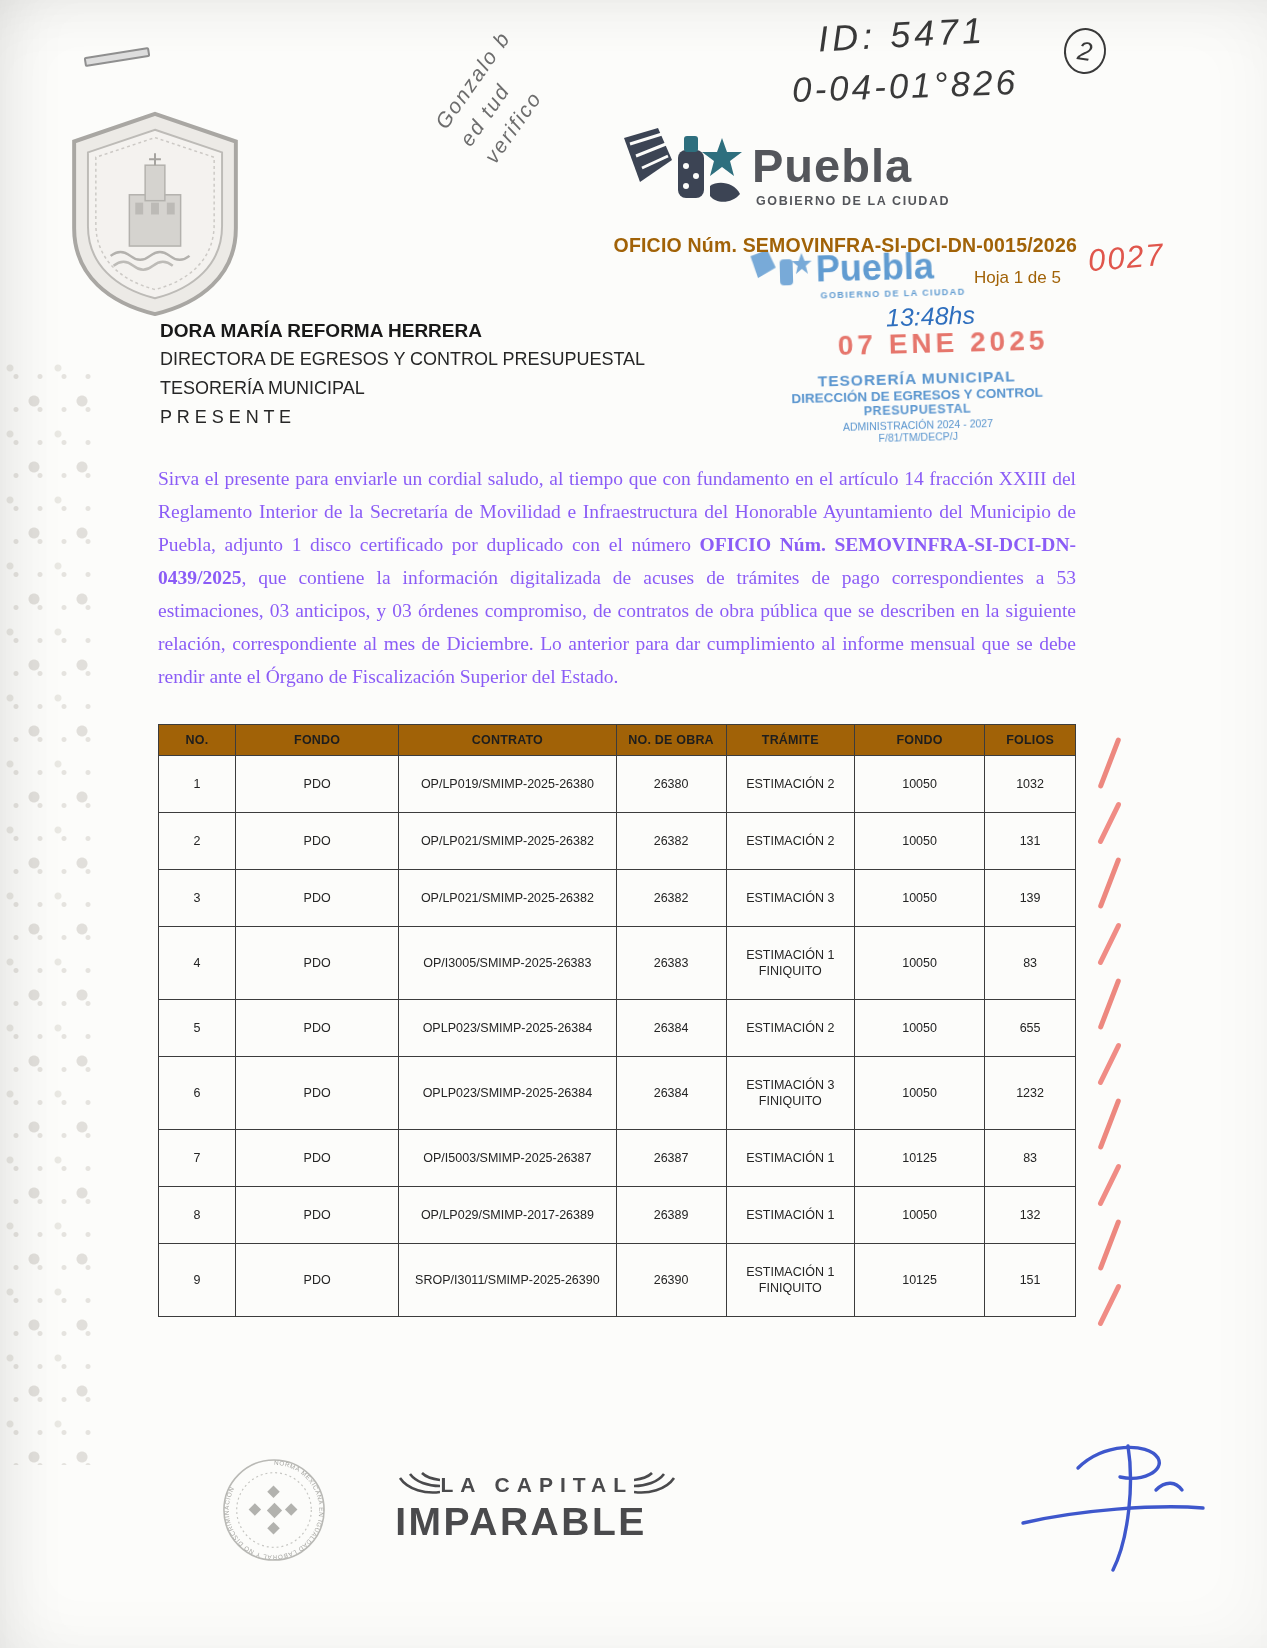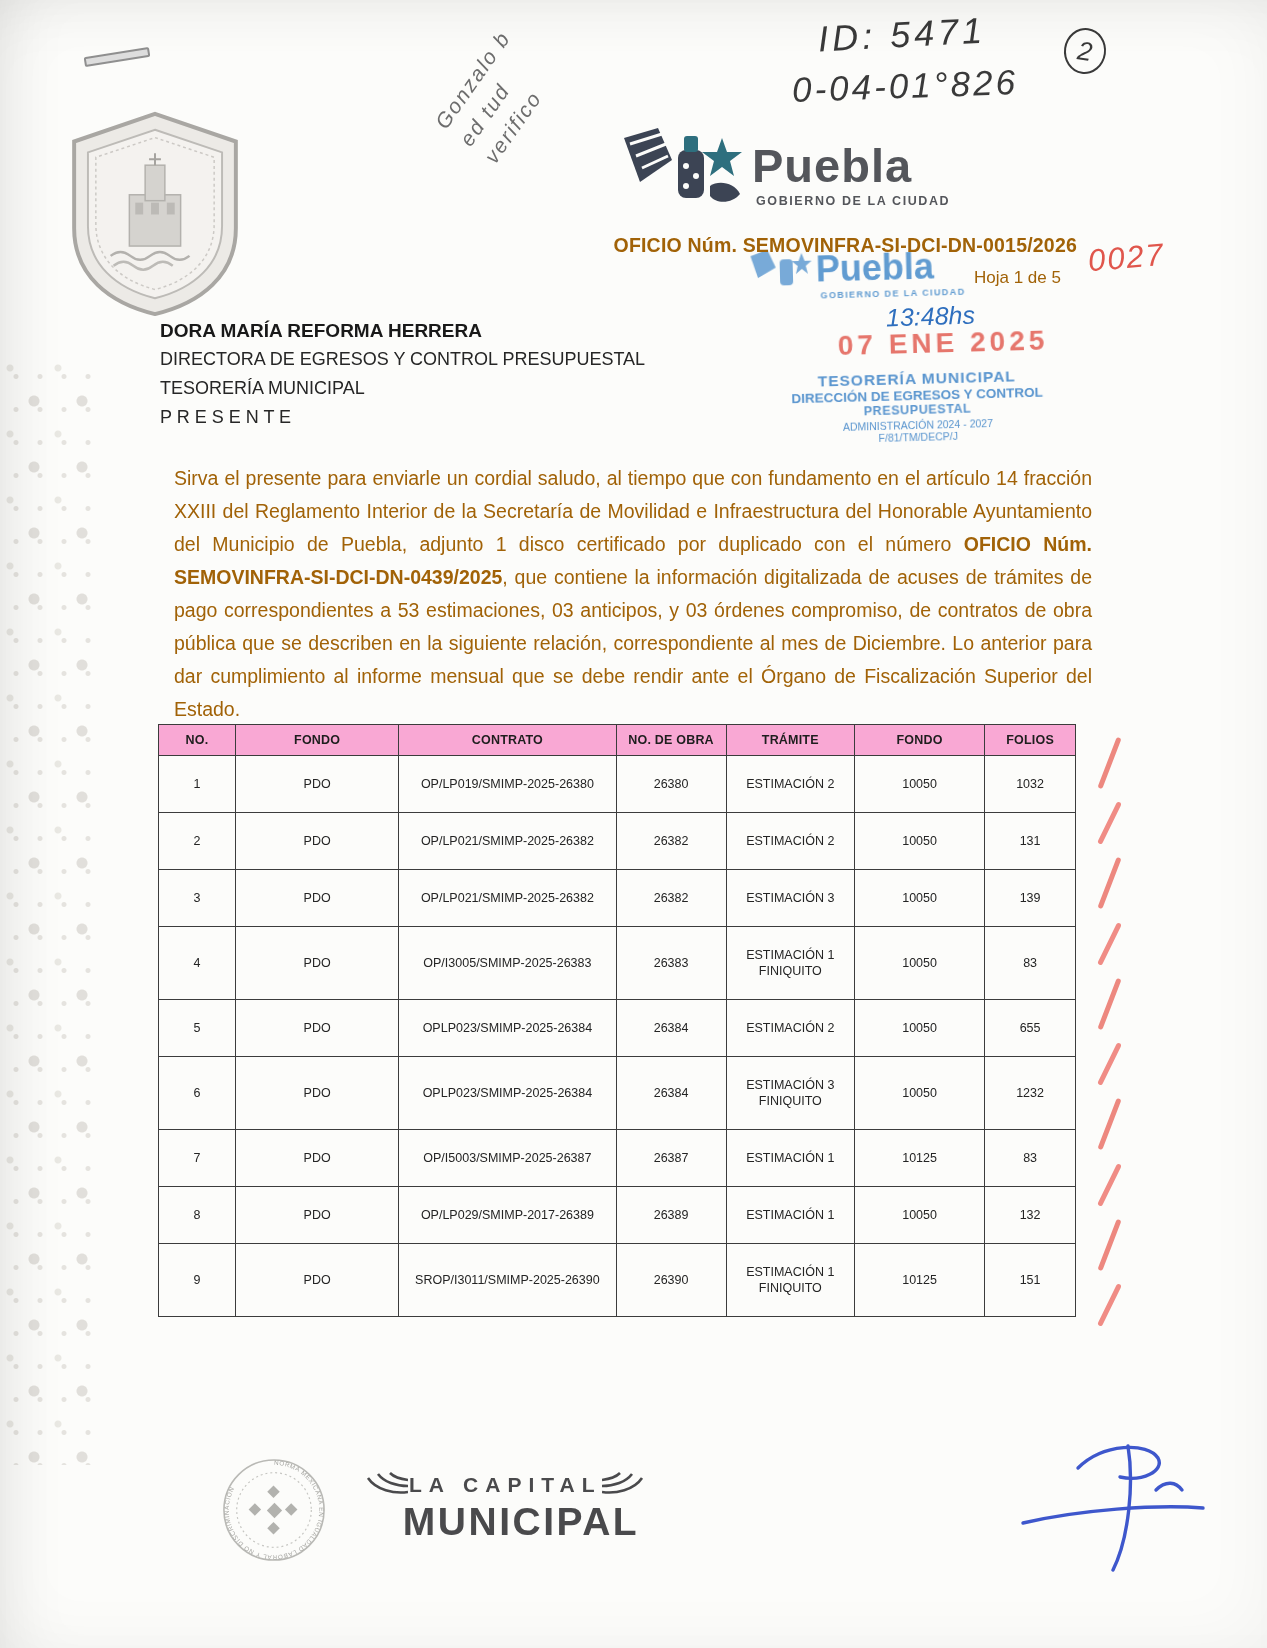--- a/index.html
+++ b/index.html
@@ -56,45 +56,45 @@
   .stamp-lines { position:absolute; left:10px; top:126px; width:312px; text-align:center; color:#4286c8; }
   .stamp-lines .s1 { font-size:15.5px; font-weight:bold; letter-spacing:1px; }
   .stamp-lines .s2 { font-size:13.5px; font-weight:bold; }
   .stamp-lines .s3 { font-size:12.5px; font-weight:bold; letter-spacing:.6px; }
   .stamp-lines .s4 { font-size:10.5px; margin-top:2px; }
   .stamp-lines .s5 { font-size:10.5px; }
 
   
   .recipient { position:absolute; left:160px; top:316px; color:#262626; font-size:18px; line-height:29px; }
   .recipient .name { font-size:19px; font-weight:bold; color:#191919; }
-  .bodytext { position:absolute; left:174px; top:462px; width:918px; font-size:19.5px; line-height:33px;
-    color:#a16207; text-align:justify; }
+  .bodytext { position:absolute; left:158px; top:462px; width:918px; font-size:19.5px; line-height:33px;
+    color:#8b5cf6; text-align:justify;font-family:Liberation Serif, serif; }
 
   
   .doc-table { position:absolute; left:158px; top:724px; width:918px; border-collapse:collapse; }
   .doc-table th, .doc-table td { border:1.4px solid #3c3c3c; text-align:center; vertical-align:middle; }
-  .doc-table th { background:#f9a8d4; font-size:12.5px; font-weight:bold; color:#1e1e1e; padding:8px 4px; letter-spacing:.2px; }
+  .doc-table th { background:#a16207; font-size:12.5px; font-weight:bold; color:#1e1e1e; padding:8px 4px; letter-spacing:.2px; }
   .doc-table td { font-size:12.5px; color:#242424; padding:20px 6px; white-space:pre-line; line-height:16px; }
   .doc-table td:first-child { width:8.4%; }
   .doc-table td:nth-child(2), .doc-table th:nth-child(2) { width:17.8%; }
   .doc-table th:nth-child(3) { width:23.7%; }
   .doc-table th:nth-child(4) { width:12%;margin-left:44px; }
   .doc-table th:nth-child(5) { width:14%; }
   .doc-table th:nth-child(6) { width:14.2%; }
   .doc-table th:nth-child(7) { width:9.9%; }
 
   .check-col { position:absolute; left:1080px; top:736px; width:58px; height:592px;
     display:flex; flex-direction:column; justify-content:space-between; align-items:center; }
   .check { width:5px; height:46px; background:#ee8078; border-radius:3px; transform:rotate(26deg); opacity:.9; }
   .check:nth-child(odd) { transform:rotate(21deg); height:54px; background:#e96a60; opacity:.8; }
 
   
   .seal { position:absolute; left:220px; top:1456px; }
   .capital { position:absolute; left:366px; top:1472px; width:310px; text-align:center; color:#4a4a4c; }
-  .capital-top { display:flex; align-items:center; justify-content:flex-start; gap:1px; }
+  .capital-top { display:flex; align-items:center; justify-content:flex-end; gap:1px; }
   .capital-top .txt { font-size:21px; font-weight:bold; letter-spacing:7px; }
   .capital-bottom { font-size:39px; font-weight:bold; letter-spacing:2.5px; margin-top:2px; }
   .address { position:absolute; left:742px; top:1458px; font-size:15px; line-height:28px; color:#a6a6a1; letter-spacing:.6px; }
   .address div:first-child { color:#9b9b96; }
   .signature { position:absolute; left:1008px; top:1428px; z-index:5; }
 </style>
 </head>
 <body>
 
 <div class="page">
@@ -315,21 +315,21 @@
   <div class="capital">
     <div class="capital-top">
       <svg width="42" height="26" viewBox="0 0 42 26">
         <path d="M42,20 C28,22 10,18 2,6 M42,14 C30,14 18,10 12,2 M42,8 C34,7 28,5 24,1" stroke="#4a4a4c" stroke-width="2.6" fill="none"></path>
       </svg>
       <span class="txt">LA CAPITAL</span>
       <svg width="42" height="26" viewBox="0 0 42 26" style="transform:scaleX(-1)">
         <path d="M42,20 C28,22 10,18 2,6 M42,14 C30,14 18,10 12,2 M42,8 C34,7 28,5 24,1" stroke="#4a4a4c" stroke-width="2.6" fill="none"></path>
       </svg>
     </div>
-    <div class="capital-bottom">MUNICIPAL</div>
+    <div class="capital-bottom">IMPARABLE</div>
   </div>
 
 
   <div class="signature">
     <svg width="200" height="150" viewBox="0 0 200 150">
       <g stroke="#2a46c8" stroke-width="3.4" fill="none" stroke-linecap="round" opacity=".9">
         <path d="M15,95 C70,82 150,76 195,80"></path>
         <path d="M120,18 C126,55 121,110 105,142"></path>
         <path d="M70,40 C95,15 140,14 150,30 C157,43 134,54 112,49"></path>
         <path d="M148,62 C158,52 168,54 174,62"></path>

